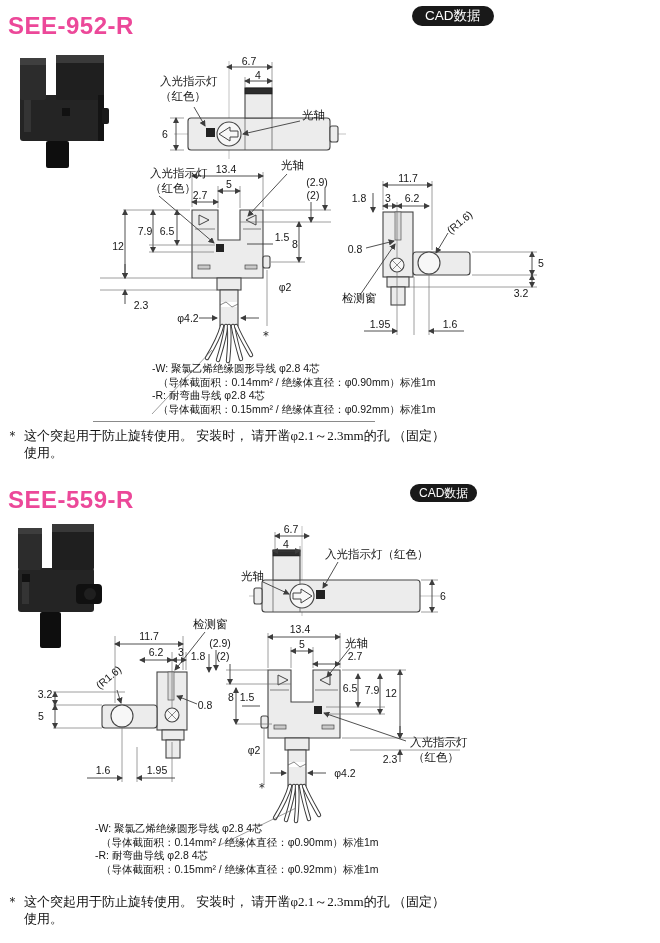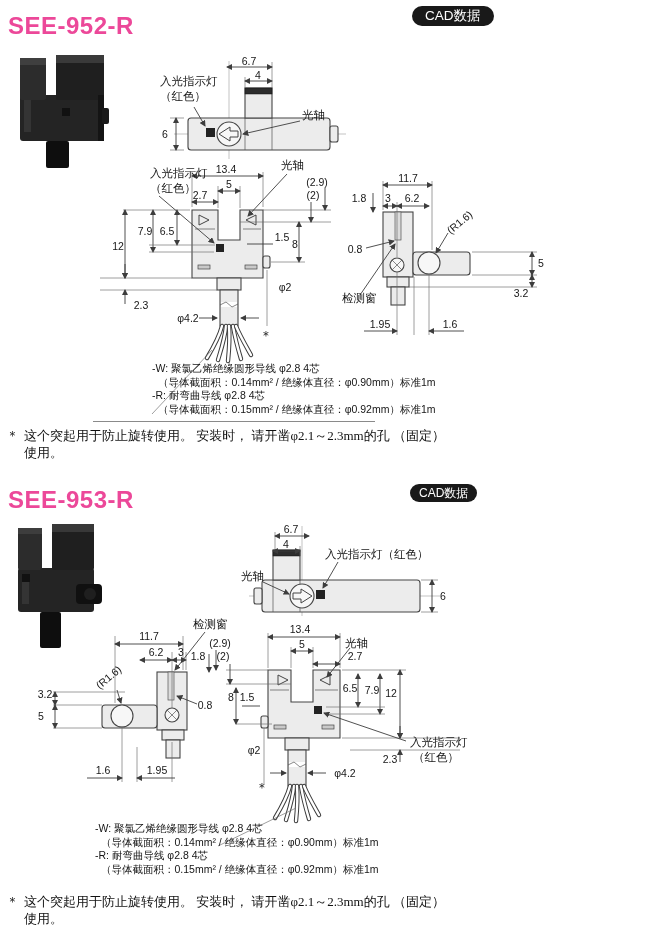--- a/index.html
+++ b/index.html
@@ -224,21 +224,21 @@
   </div>
 
   <div class="hline abs" style="left:93px;top:421px;width:282px"></div>
 
   <div class="foot abs" style="left:6px;top:427px">
     <span>＊</span>
     <span><span>这个突起用于防止旋转使用。 安装时， 请开凿φ2.1～2.3mm的孔 （固定）</span><br>
     <span>使用。</span></span>
   </div>
 
-  <div class="title abs" style="left:8px;top:486px">SEE-953-R</div>
+  <div class="title abs" style="left:8px;top:486px">SEE-559-R</div>
   <div class="badge small abs" style="left:410px;top:484px">CAD数据</div>
 
   <svg class="abs" style="left:12px;top:518px" width="92" height="130" viewBox="0 0 92 130">
     <g>
       <rect x="6" y="50" width="76" height="44" rx="3" fill="#242424"></rect>
       <rect x="6" y="10" width="24" height="42" rx="2" fill="#2c2c2c"></rect>
       <rect x="40" y="6" width="42" height="46" rx="2" fill="#1f1f1f"></rect>
       <rect x="6" y="10" width="24" height="6" fill="#3d3d3d"></rect>
       <rect x="40" y="6" width="42" height="8" fill="#383838"></rect>
       <rect x="64" y="66" width="26" height="20" rx="4" fill="#101010"></rect>

